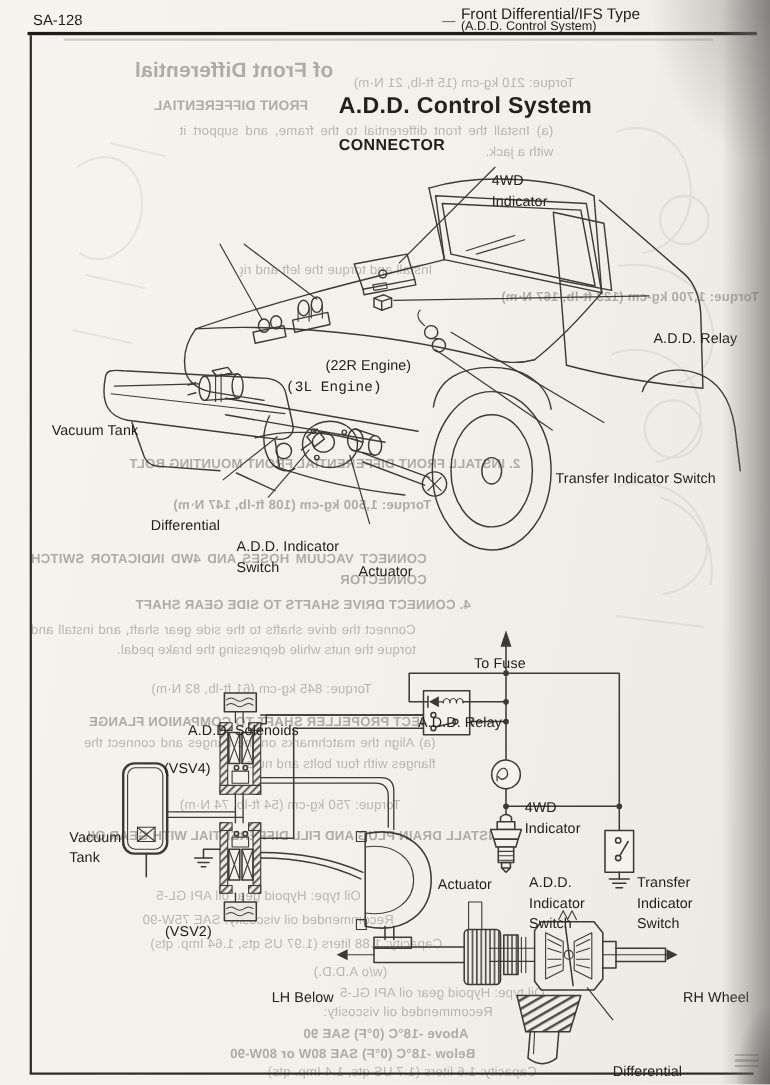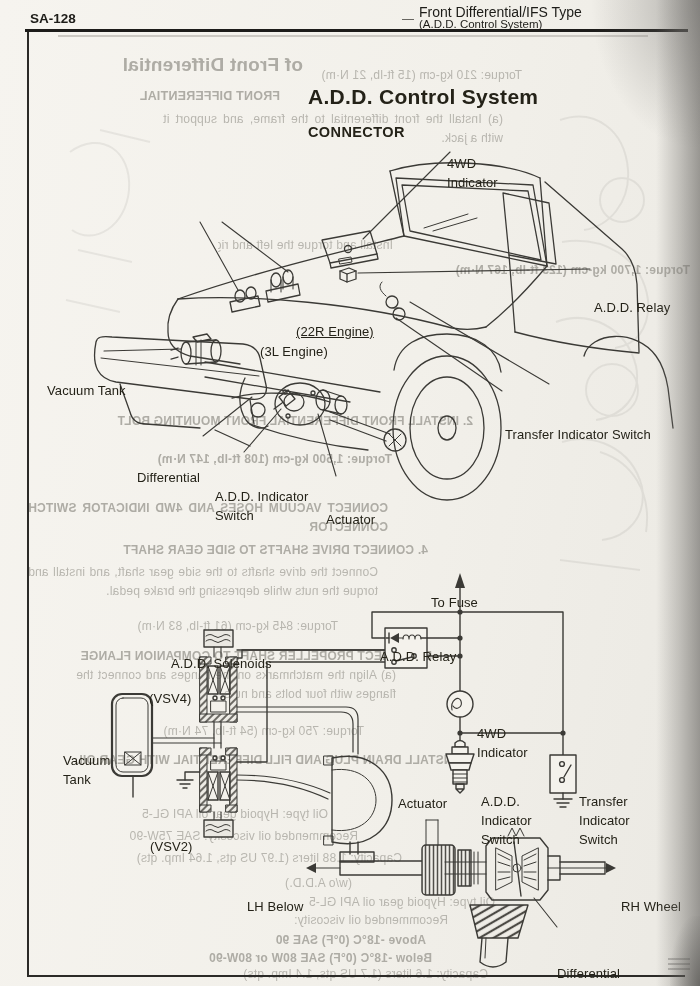--- a/index.html
+++ b/index.html
@@ -339,36 +339,36 @@
       <g fill="#3b3a36" stroke="none">
         <circle cx="460" cy="612" r="2.6"></circle>
         <circle cx="460" cy="638" r="2.6"></circle>
         <circle cx="460" cy="656" r="2.6"></circle>
         <circle cx="460" cy="733" r="2.6"></circle>
         <circle cx="563" cy="733" r="2.6"></circle>
       </g>
     </g>
   </svg>
 
-  <div class="hdr" style="left:30px;top:11px;font-size:13.5px;font-weight:700;">SA-128</div>
+  <div class="hdr" style="left:30px;top:11px;font-size:13.5px;font-weight:400;">SA-128</div>
   <div class="hdr" style="left:402px;top:12px;font-size:12px;color:#55534e;">—</div>
   <div class="hdr nw" style="left:419px;top:4px;font-size:14px;">Front Differential/IFS Type</div>
   <div class="hdr nw" style="left:419px;top:18px;font-size:11.5px;">(A.D.D. Control System)</div>
   <div class="rule-header"></div>
   <div class="rule-header-ghost"></div>
   <div class="border-left"></div>
   <div class="rule-bottom"></div>
 
   <div class="lbl title nw" style="left:308px;top:44px;">A.D.D. Control System</div>
   <div class="lbl subtitle nw" style="left:308px;top:84px;">CONNECTOR</div>
 
   <div class="lbl" style="left:447px;top:117px;width:64px;">4WD Indicator</div>
   <div class="lbl nw" style="left:594px;top:261px;">A.D.D. Relay</div>
-  <div class="lbl nw" style="left:296px;top:285px;text-decoration:underline;">(22R Engine)</div>
-  <div class="lbl nw" style="left:260px;top:305px;">(3L Engine)</div>
+  <div class="lbl nw" style="left:296px;top:285px;">(22R Engine)</div>
+  <div class="lbl nw" style="left:260px;top:305px;font-family:Liberation Mono, monospace;">(3L Engine)</div>
   <div class="lbl nw" style="left:47px;top:344px;">Vacuum Tank</div>
   <div class="lbl nw" style="left:505px;top:388px;">Transfer Indicator Switch</div>
   <div class="lbl nw" style="left:137px;top:431px;">Differential</div>
   <div class="lbl" style="left:215px;top:450px;width:106px;">A.D.D. Indicator Switch</div>
   <div class="lbl nw" style="left:326px;top:473px;">Actuator</div>
 
   <div class="lbl nw" style="left:431px;top:556px;">To Fuse</div>
   <div class="lbl nw" style="left:380px;top:610px;">A.D.D. Relay</div>
   <div class="lbl nw" style="left:171px;top:617px;">A.D.D. Solenoids</div>
   <div class="lbl nw" style="left:149px;top:652px;text-align:right;">(VSV4)</div>

